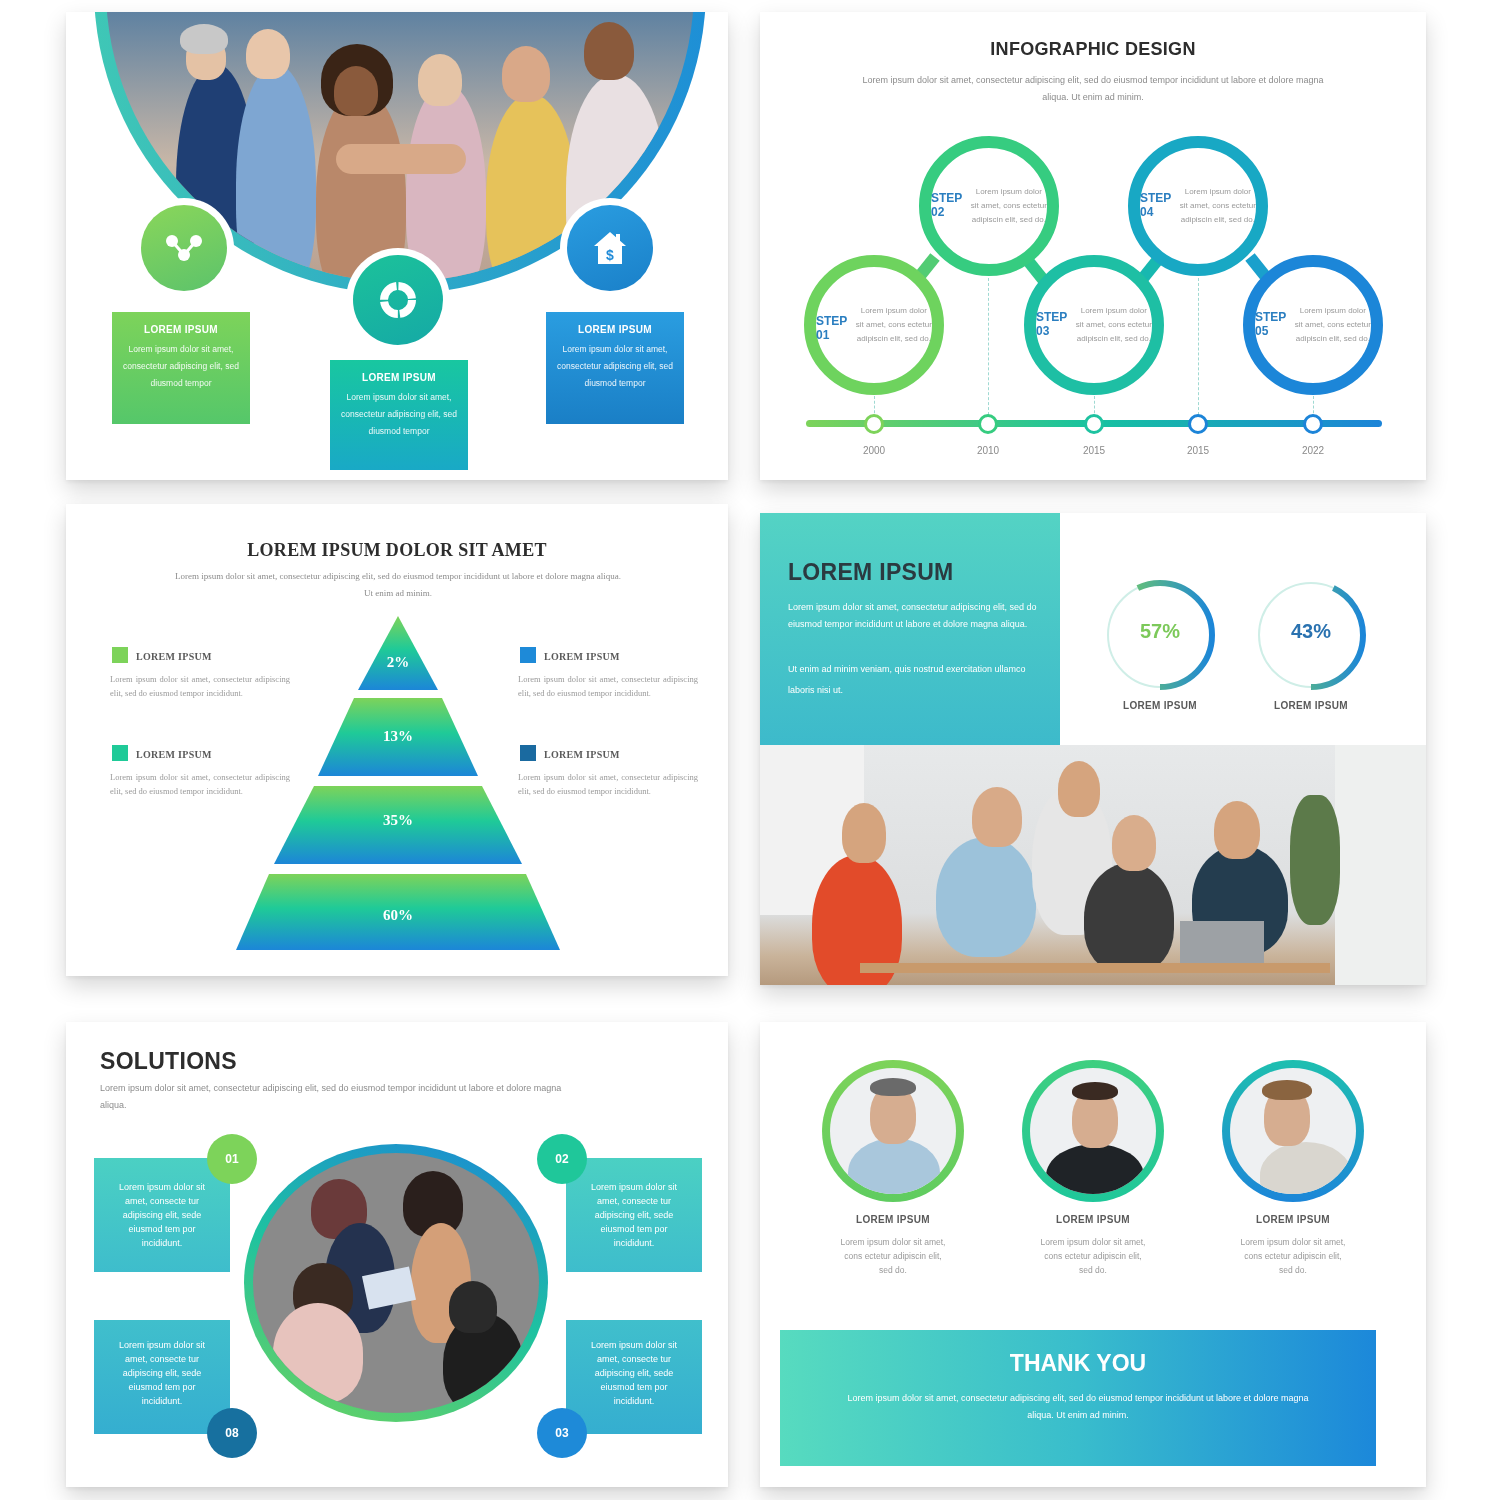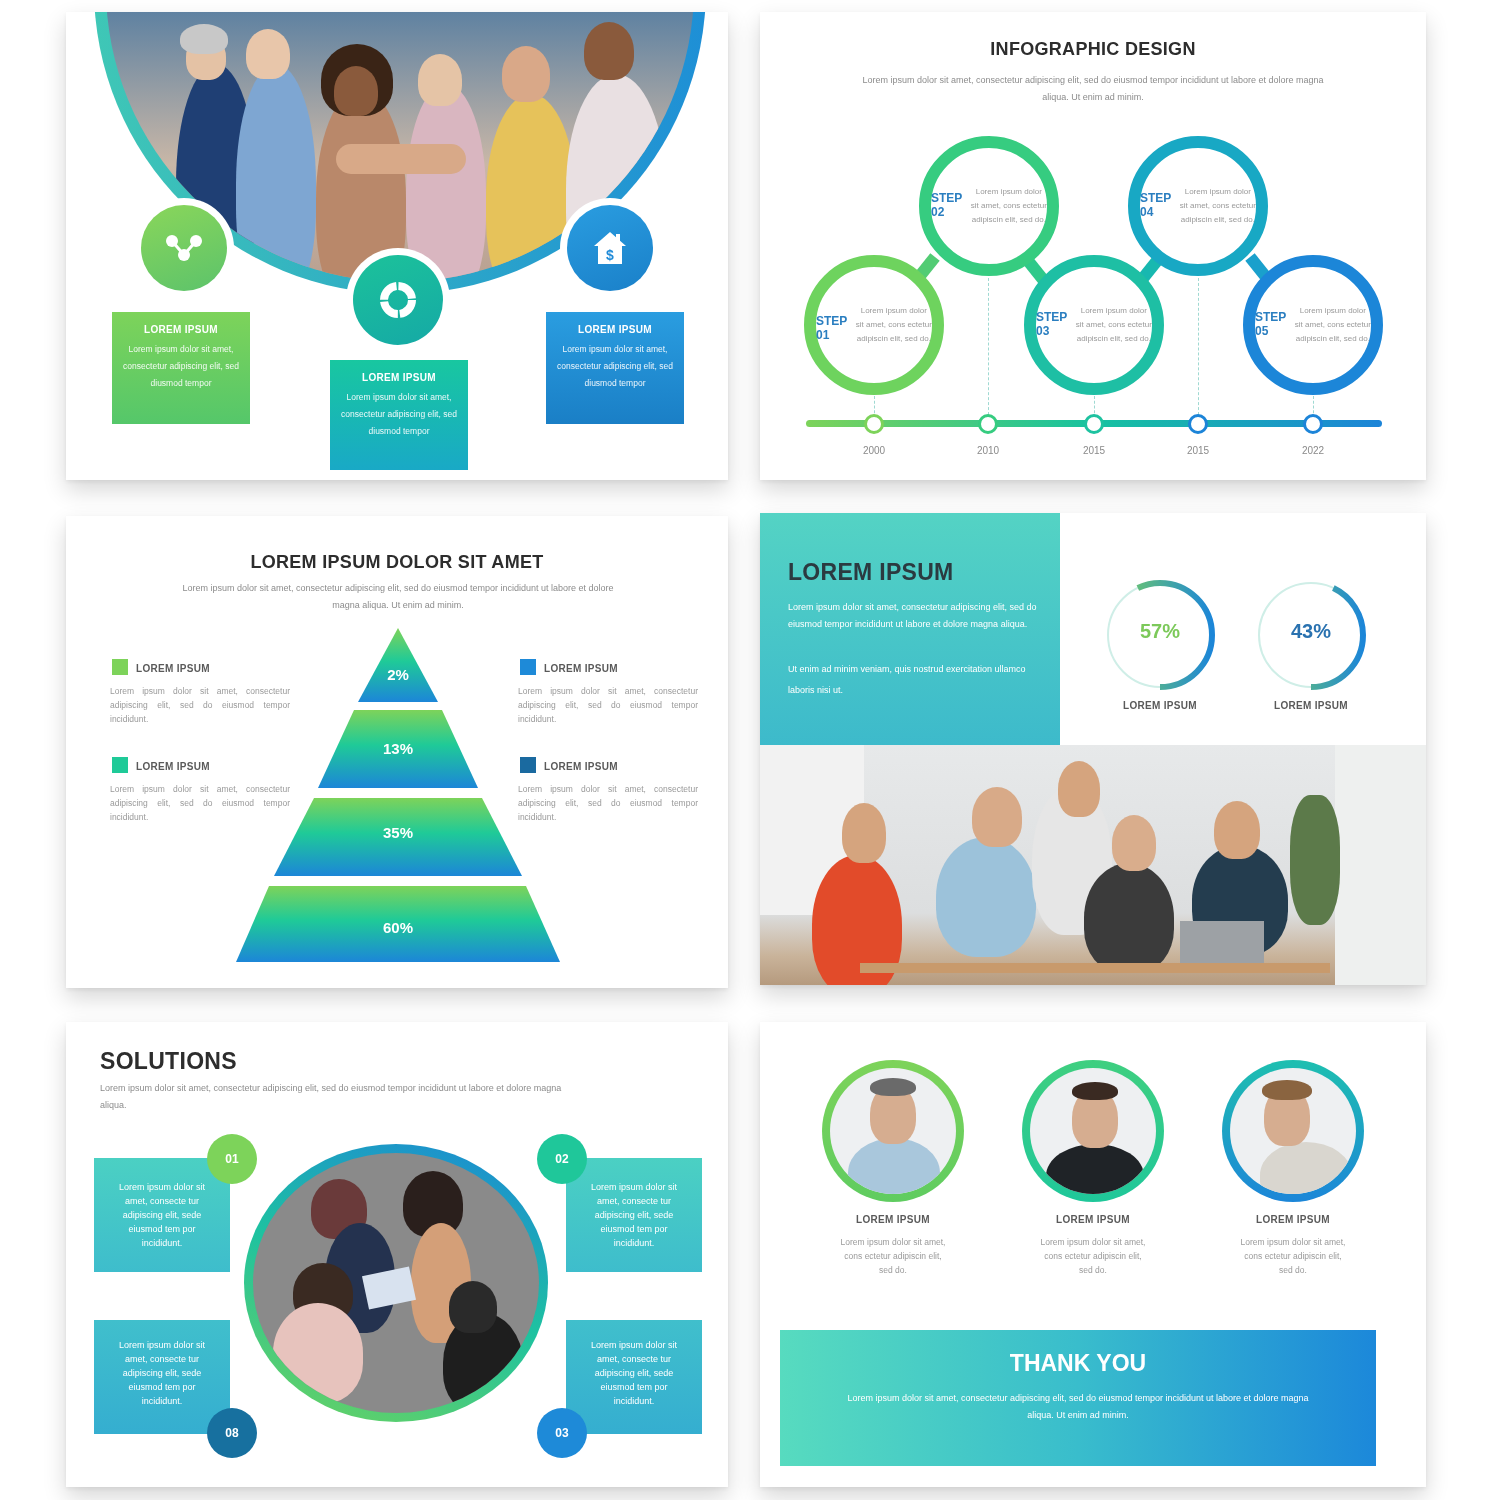--- a/index.html
+++ b/index.html
@@ -29,21 +29,21 @@
   
   #s2 { left: 760px; top: 12px; width: 666px; height: 468px; }
   .step-ring { position: absolute; border-radius: 50%; display: flex; flex-direction: row; align-items: center; justify-content: center; background: #fff; }
   .step-ring .st { font-size: 12px; font-weight: 700; margin-bottom: 3px; }
   .step-ring .sb { font-size: 8px; line-height: 14px; color: #9a9a9a; text-align: center; width: 92px; }
   .year { position: absolute; font-size: 10px; color: #8a8a8a; width: 60px; text-align: center; }
   .tnode { position: absolute; width: 20px; height: 20px; border-radius: 50%; background: #fff; border: 3px solid; }
   .dash { position: absolute; width: 0; border-left: 1px dashed #9fd9d2; }
 
   
-  #s3 { left: 66px; top: 516px; width: 662px; height: 472px; }
+  #s3 { left: 66px; top: 504px; width: 662px; height: 472px; font-family: Liberation Serif, serif; }
   .legend-sq { position: absolute; width: 16px; height: 16px; }
   .legend-t { position: absolute; font-size: 10px; font-weight: 700; color: #5a5a5a; letter-spacing: 0.3px; }
   .legend-b { position: absolute; font-size: 8.5px; line-height: 14px; color: #9a9a9a; width: 180px; text-align: justify; }
   .pyr-label { position: absolute; color: #fff; font-weight: 700; font-size: 15px; width: 100px; text-align: center; }
 
   
   #s4 { left: 760px; top: 513px; width: 666px; height: 472px; }
   .donut-label { position: absolute; font-size: 10px; font-weight: 700; color: #5a5a5a; width: 120px; text-align: center; letter-spacing: 0.3px; }
   .donut-val { position: absolute; font-size: 20px; font-weight: 700; width: 100px; text-align: center; }
 

